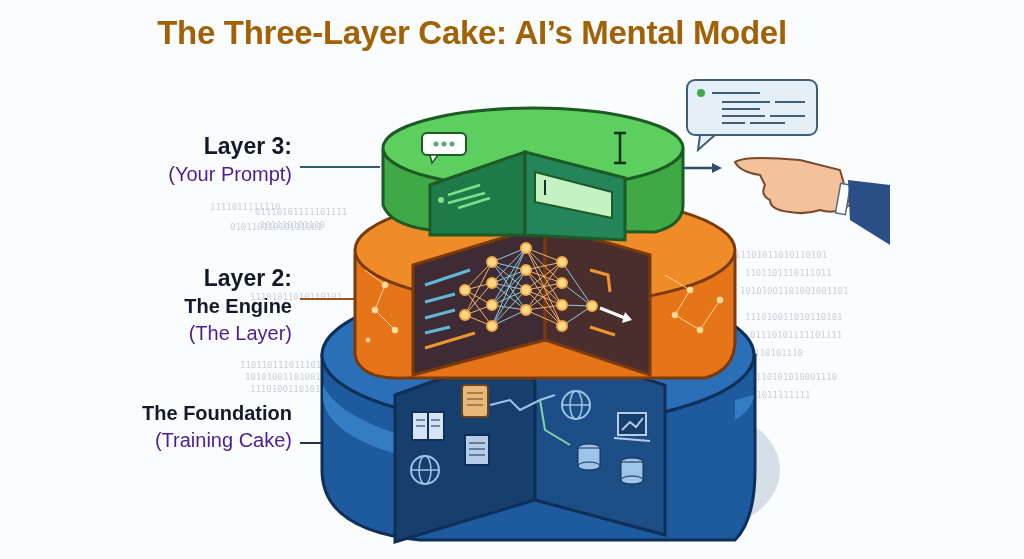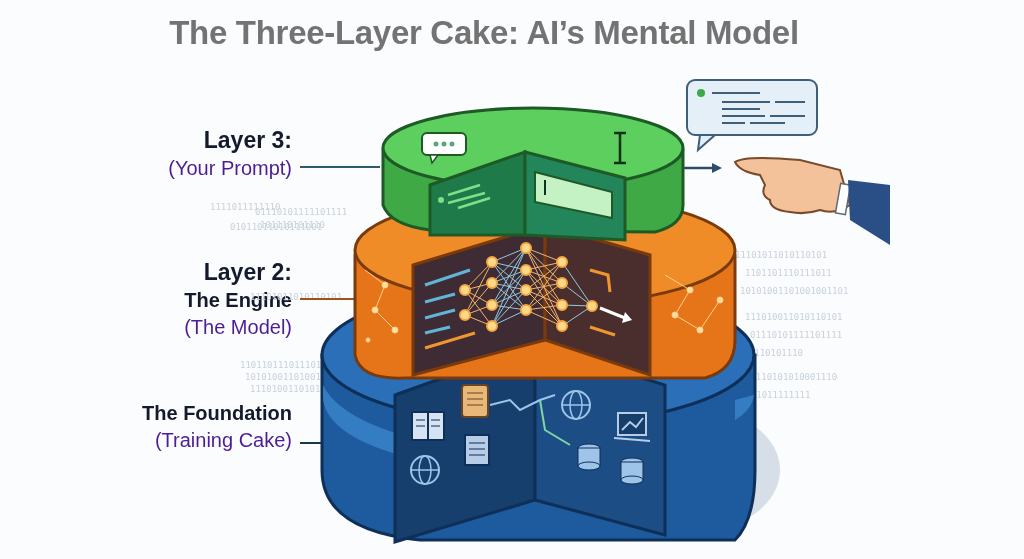--- a/index.html
+++ b/index.html
@@ -1,40 +1,40 @@
 <!DOCTYPE html>
 <html><head>
 <meta charset="utf-8">
 <style>
   html, body { margin:0; padding:0; }
   body { width:1024px; height:559px; background:#fbfcfd; position:relative; overflow:hidden; font-family:"Liberation Sans", sans-serif; }
-  .title { position:absolute; left:0; top:14px; width:944px; text-align:center; font-size:33px; font-weight:bold; color:#737373; letter-spacing:-0.3px;padding-left:12px; }
+  .title { position:absolute; left:0; top:14px; width:944px; text-align:center; font-size:33px; font-weight:bold; color:#a16207; letter-spacing:-0.3px; }
   .label { position:absolute; text-align:right; color:#131a2b; }
-  .label .l1 { font-size:23px; font-weight:bold; line-height:29px; }
+  .label .l1 { font-size:23px; font-weight:bold; line-height:29px;margin-top:6px; }
   .label .l2 { font-size:20px; font-weight:bold; line-height:27px; }
   .label .l3 { font-size:20px; line-height:27px; color:#4c1d95; }
   #lbl3 { left:96px; top:126px; width:196px; }
   #lbl2 { left:96px; top:258px; width:196px; }
   #lbl1 { left:96px; top:400px; width:196px; }
   svg#art { position:absolute; left:0; top:0; }
   .bin { font-family:"DejaVu Sans Mono", monospace; font-size:9px; fill:#c8d2dc; }
 </style>
 </head>
 <body>
 
 <div class="title">The Three-Layer Cake: AI’s Mental Model</div>
 
 <div class="label" id="lbl3">
   <div class="l1">Layer 3:</div>
   <div class="l3">(Your Prompt)</div>
 </div>
 <div class="label" id="lbl2">
   <div class="l1">Layer 2:</div>
   <div class="l2">The Engine</div>
-  <div class="l3">(The Model)</div>
+  <div class="l3">(The Layer)</div>
 </div>
 <div class="label" id="lbl1">
   <div class="l2">The Foundation</div>
   <div class="l3">(Training Cake)</div>
 </div>
 
 <svg id="art" width="1024" height="559" viewBox="0 0 1024 559">
 
   <g id="bin-group">
       <text x="735" y="258" class="bin">11101011010110101</text>

